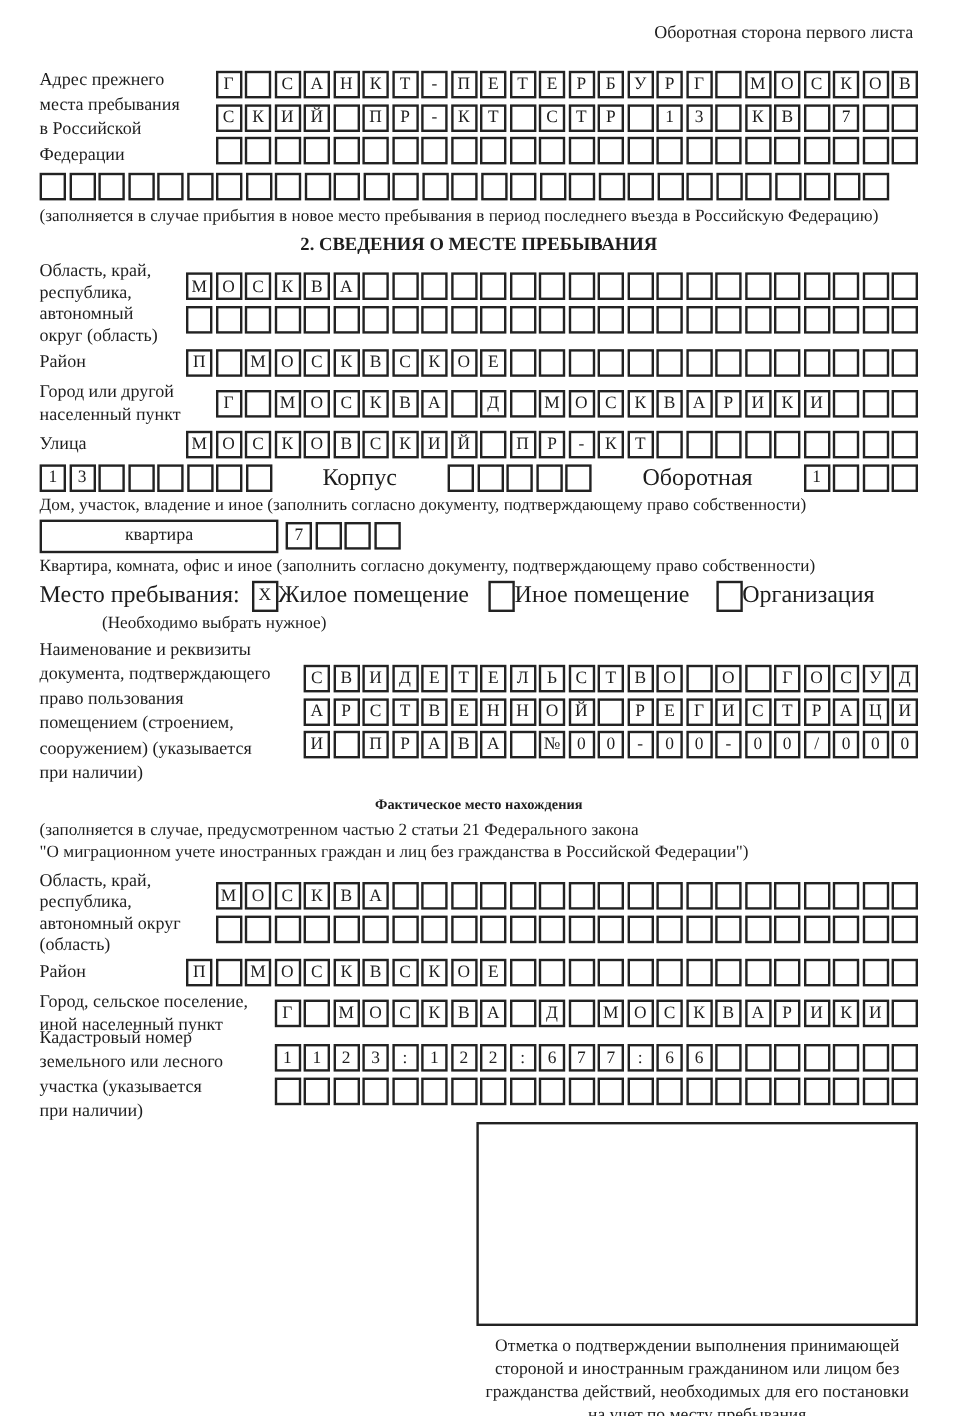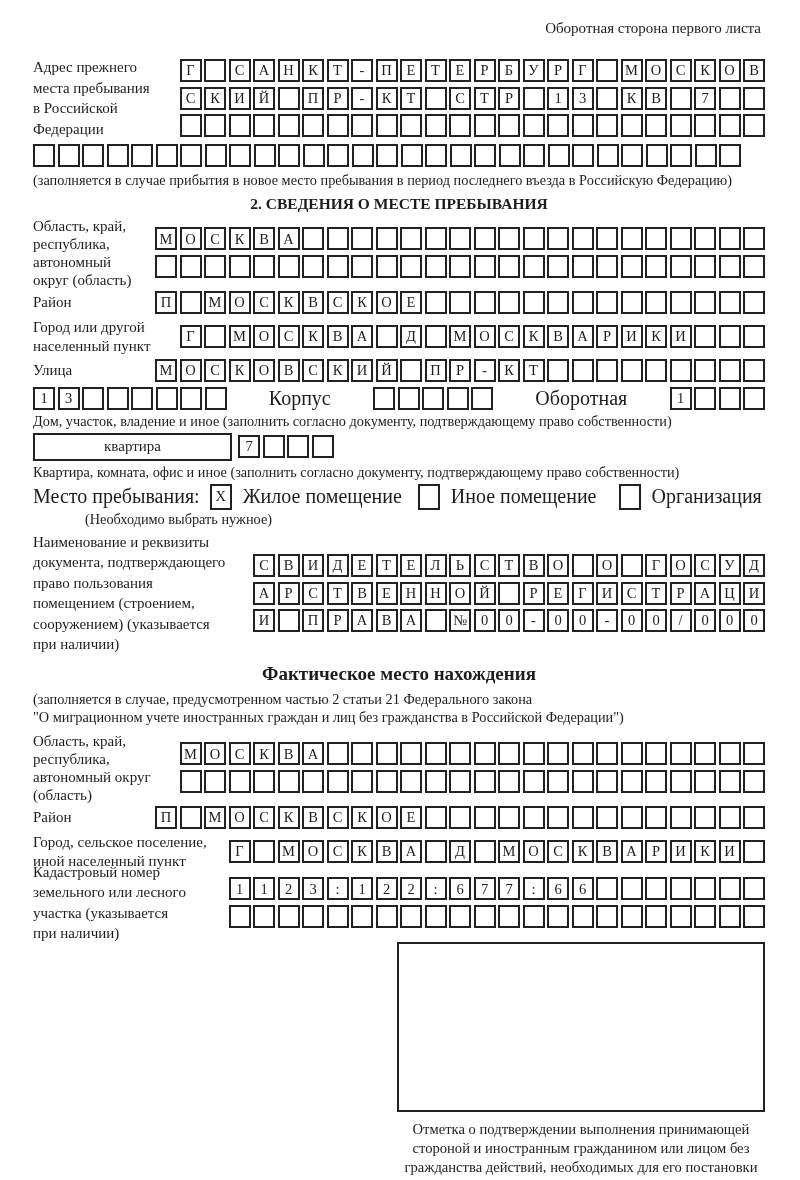--- a/index.html
+++ b/index.html
@@ -42,27 +42,27 @@
   .inl{font-size:20px;white-space:nowrap;}
   .kvrow{display:flex;align-items:center;gap:6px;margin:2px 0 3px 0;}
   .note-own{margin:0 0 3px 0;}
 
   .mrow{display:flex;align-items:center;margin:3px 0 1px 0;}
   .chk{box-sizing:border-box;width:22px;height:26px;border:2px solid #222;display:flex;
        align-items:center;justify-content:center;font-size:14.5px;flex:0 0 auto;}
   .chk.c1{margin-left:10px;}
   .chk.c2{margin-left:16px;}
   .chk.c3{margin-left:22px;}
-  .optlbl{margin-left:11px;}
+  .optlbl{}
   .note-choose{margin:1px 0 4px 52px;}
 
   .row-doc{margin-bottom:8px;}
   .row-doc .label{line-height:20.5px;}
 
-  .fact-title{font-size:19px;font-weight:bold;text-align:center;margin:8px 0 5px 0;}
+  .fact-title{font-size:12px;font-weight:bold;text-align:center;margin:8px 0 5px 0;}
   .fact-note{margin-bottom:6px;white-space:pre-line;line-height:18px;}
 
   .row-kadastr{height:58px;margin-bottom:8px;}
   .row-kadastr .label{line-height:20.5px;}
 
   .stampwrap{position:relative;width:368px;margin-left:auto;margin-right:0;margin-top:10px;}
   .stampbox{box-sizing:border-box;width:368px;height:170px;border:2px solid #222;background:#fff;}
   .stampcap{position:absolute;top:178px;left:50%;transform:translateX(-50%);
             width:470px;text-align:center;font-size:14.6px;line-height:19px;white-space:pre-line;}
 </style>

